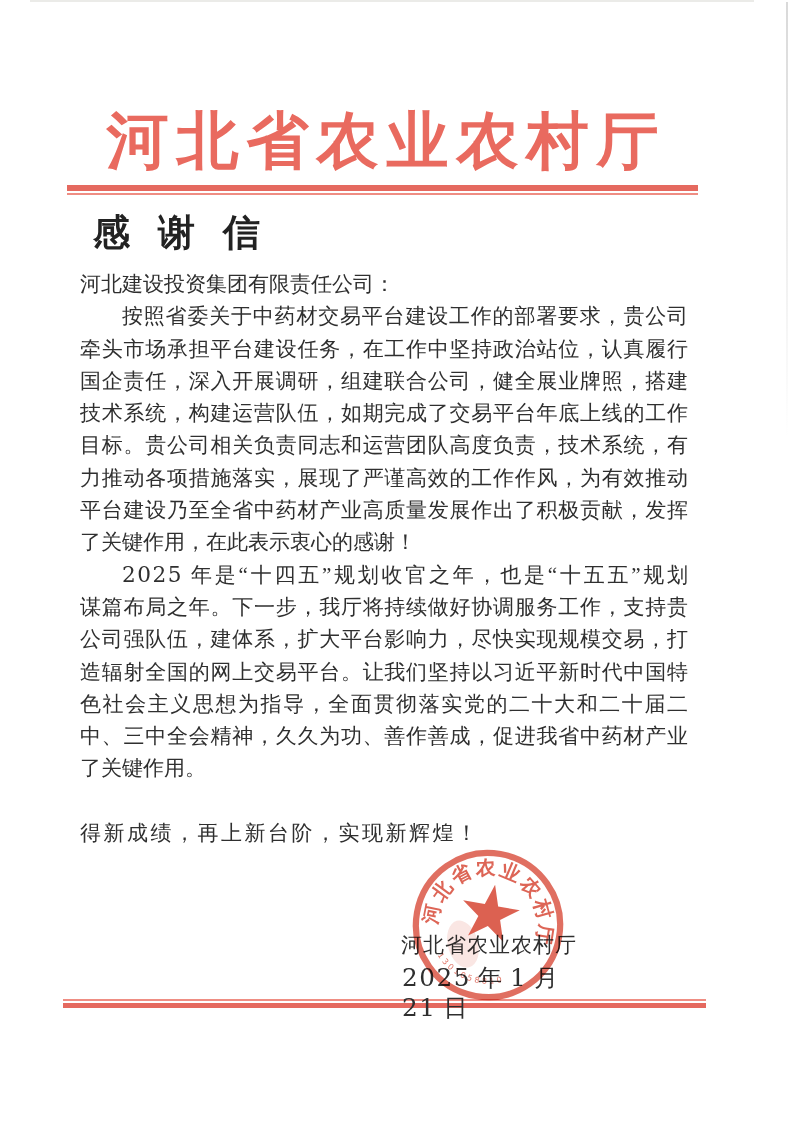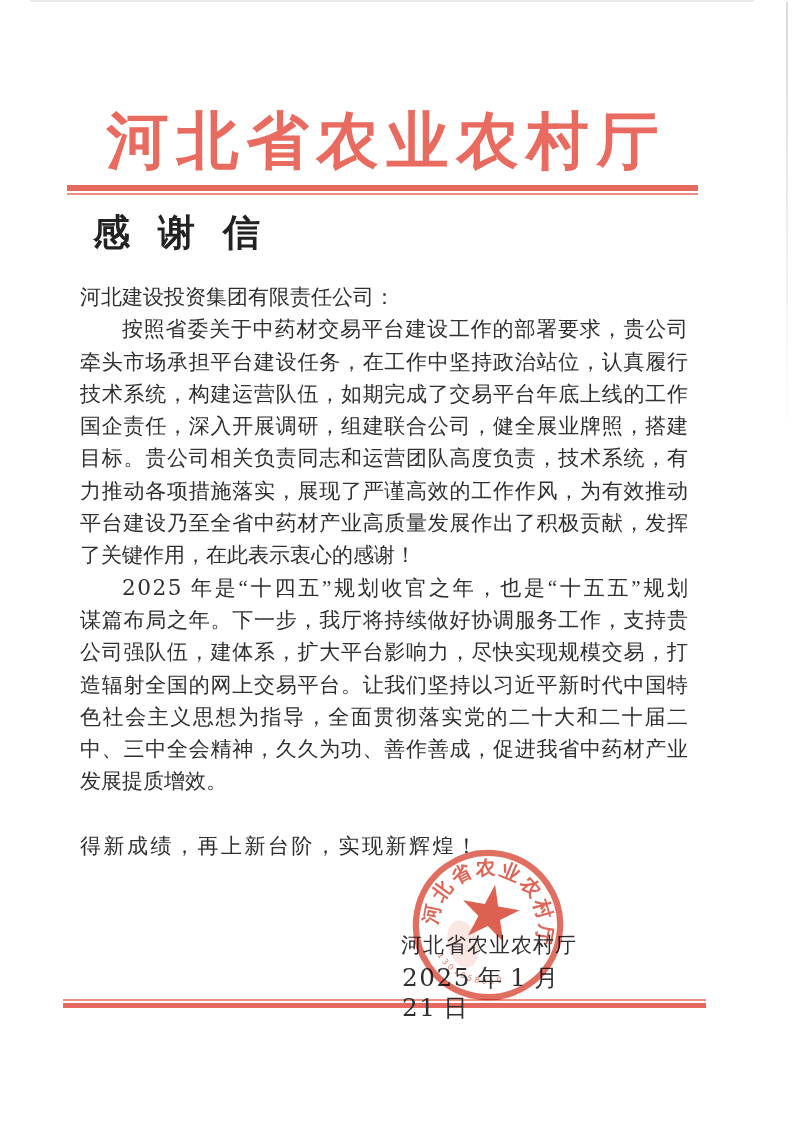--- a/index.html
+++ b/index.html
@@ -25,21 +25,21 @@
   .rule{position:absolute;left:67px;width:631px;}
   .rule-thick{top:185px;height:6px;background:#e5695f;}
   .rule-thin{top:193px;height:2px;background:#ef8d83;}
   
   .letter-title{
     position:absolute;top:212px;left:65px;width:635px;
     text-align:left;font-size:37px;line-height:42px;font-weight:700;
     letter-spacing:28px;text-indent:28px;color:#222;
   }
   
-  .body-block{position:absolute;top:281px;left:80px;width:608px;font-size:21px;}
+  .body-block{position:absolute;top:268px;left:80px;width:608px;font-size:21px;}
   .ln{height:32.3px;line-height:32.3px;white-space:nowrap;}
   .jf{white-space:normal;text-align:justify;text-align-last:justify;}
   .ind{padding-left:42px;}
   .spread{letter-spacing:2.5px;margin-top:32px;}
   .num{font-family:"DejaVu Serif",serif;letter-spacing:1.5px;font-size:1.03em;}
   
   .sig-name{position:absolute;top:930px;left:401px;width:180px;font-size:21px;line-height:30px;letter-spacing:1px;}
   .sig-date{position:absolute;top:963px;left:402px;width:180px;font-size:24px;line-height:30px;letter-spacing:1px;}
   
   .f-rule{position:absolute;left:63px;width:643px;}
@@ -61,33 +61,33 @@
 
   <div class="rule rule-thick"></div>
   <div class="rule rule-thin"></div>
 
   <div class="letter-title">感谢信</div>
 
   <div class="body-block">
     <div class="ln">河北建设投资集团有限责任公司：</div>
     <div class="ln jf ind">按照省委关于中药材交易平台建设工作的部署要求，贵公司</div>
     <div class="ln jf">牵头市场承担平台建设任务，在工作中坚持政治站位，认真履行</div>
+    <div class="ln jf">国企责任，深入开展调研，组建联合公司，健全展业牌照，搭建</div>
     <div class="ln jf">技术系统，构建运营队伍，如期完成了交易平台年底上线的工作</div>
-    <div class="ln jf">国企责任，深入开展调研，组建联合公司，健全展业牌照，搭建</div>
     <div class="ln jf">目标。贵公司相关负责同志和运营团队高度负责，技术系统，有</div>
     <div class="ln jf">力推动各项措施落实，展现了严谨高效的工作作风，为有效推动</div>
     <div class="ln jf">平台建设乃至全省中药材产业高质量发展作出了积极贡献，发挥</div>
     <div class="ln">了关键作用，在此表示衷心的感谢！</div>
     <div class="ln jf ind"><span class="num">2025</span> 年是“十四五”规划收官之年，也是“十五五”规划</div>
     <div class="ln jf">谋篇布局之年。下一步，我厅将持续做好协调服务工作，支持贵</div>
     <div class="ln jf">公司强队伍，建体系，扩大平台影响力，尽快实现规模交易，打</div>
     <div class="ln jf">造辐射全国的网上交易平台。让我们坚持以习近平新时代中国特</div>
     <div class="ln jf">色社会主义思想为指导，全面贯彻落实党的二十大和二十届二</div>
     <div class="ln jf">中、三中全会精神，久久为功、善作善成，促进我省中药材产业</div>
-    <div class="ln">发展提质增效。</div>
+    <div class="ln">了关键作用。</div>
     <div class="ln spread">得新成绩，再上新台阶，实现新辉煌！</div>
   </div>
 
   <div class="f-rule f-thin"></div>
   <div class="f-rule f-thick"></div>
 
   <div class="sig-name">河北省农业农村厅</div>
   <div class="sig-date"><span class="num">2025</span> 年 <span class="num">1</span> 月 <span class="num">21</span> 日</div>
 
   <svg class="seal" viewBox="0 0 200 200">

